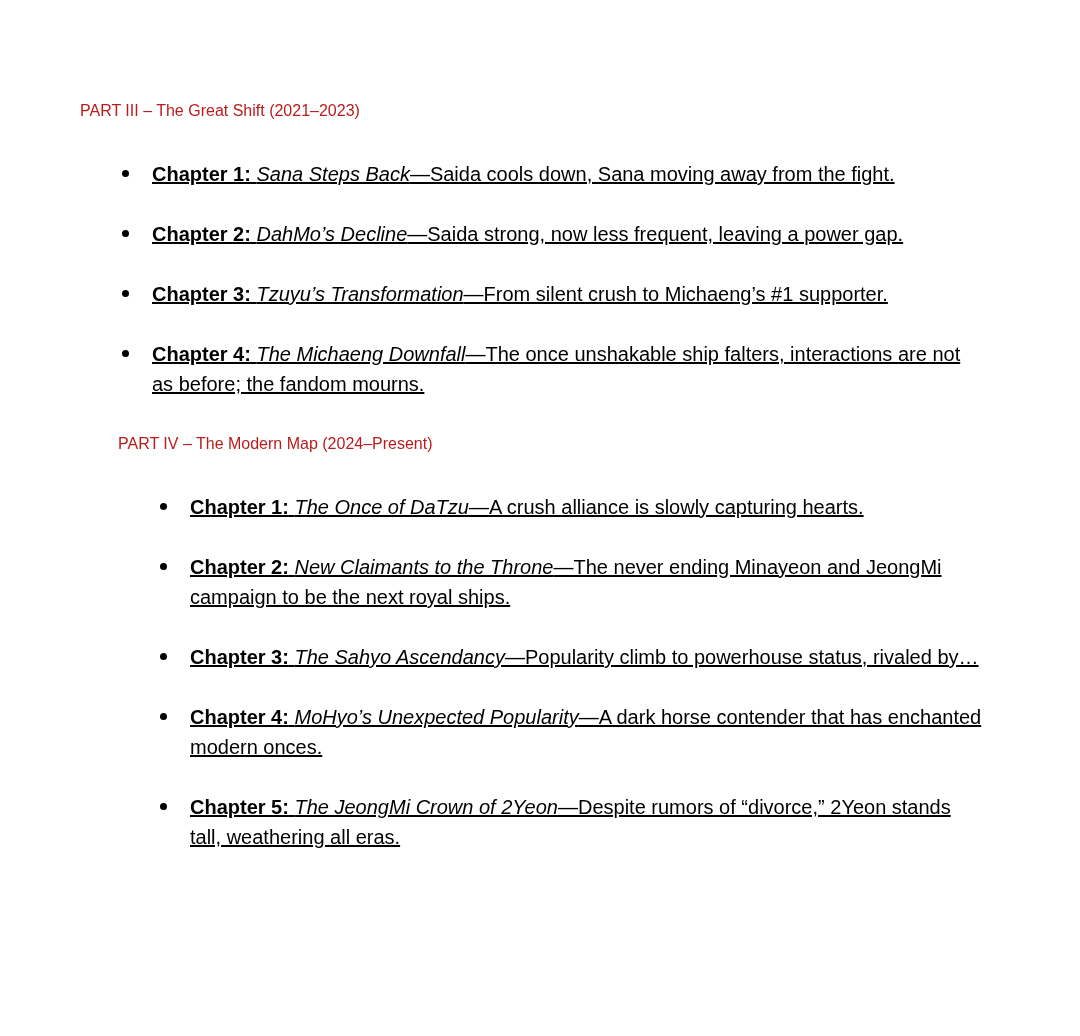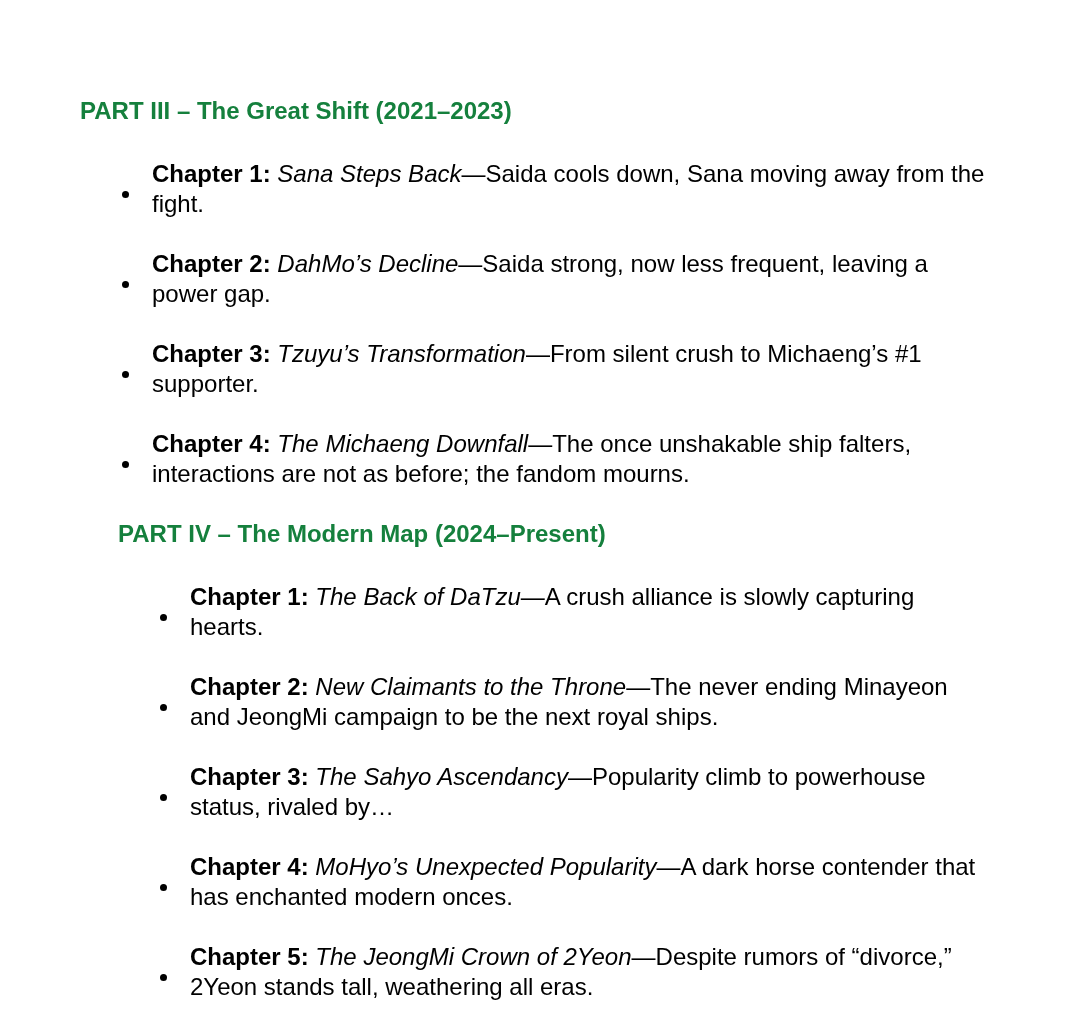--- a/index.html
+++ b/index.html
@@ -9,41 +9,42 @@
     height: 1036px;
     background: #ffffff;
     color: #000000;
     font-family: "Liberation Sans", sans-serif;
     overflow: hidden;
   }
   .page {
     padding: 96px 95px 40px 80px;
   }
   .section-heading {
-    font-size: 24px;
+    font-size: 16px;
     line-height: 30px;
-    font-weight: 700;
+    font-weight: 400;
     margin: 0 0 33px 0;
-    color: #15803d;
+    color: #b91c1c;
   }
   .section-part-iv {
     margin-top: 25px;
     margin-left: 38px;
   }
   .chapter-list {
     list-style: none;
     margin: 0;
     padding: 0 0 0 42px;
   }
   .chapter-item {
     display: flex;
-    align-items: center;
+    align-items: flex-start;
     margin: 0 0 30px 0;
-    font-size: 24px;
+    font-size: 20px;
     line-height: 30px;
+    text-decoration: underline;
   }
   .bullet {
     width: 7px;
     height: 7px;
     border-radius: 50%;
     background: #000000;
     margin: 11px 23px 0 0;
     flex-shrink: 0;
   }
   .chapter-text {
@@ -85,21 +86,21 @@
         <span class="chapter-text"><b class="chapter-label">Chapter 4:</b> <i class="chapter-title">The Michaeng Downfall</i><span class="chapter-description">—The once unshakable ship falters, interactions are not as before; the fandom mourns.</span></span>
       </li>
     </ul>
   </section>
 
   <section class="section-part-iv">
     <h1 class="section-heading">PART IV – The Modern Map (2024–Present)</h1>
     <ul class="chapter-list">
       <li class="chapter-item">
         <span class="bullet"></span>
-        <span class="chapter-text"><b class="chapter-label">Chapter 1:</b> <i class="chapter-title">The Back of DaTzu</i><span class="chapter-description">—A crush alliance is slowly capturing hearts.</span></span>
+        <span class="chapter-text"><b class="chapter-label">Chapter 1:</b> <i class="chapter-title">The Once of DaTzu</i><span class="chapter-description">—A crush alliance is slowly capturing hearts.</span></span>
       </li>
       <li class="chapter-item">
         <span class="bullet"></span>
         <span class="chapter-text"><b class="chapter-label">Chapter 2:</b> <i class="chapter-title">New Claimants to the Throne</i><span class="chapter-description">—The never ending Minayeon and JeongMi campaign to be the next royal ships.</span></span>
       </li>
       <li class="chapter-item">
         <span class="bullet"></span>
         <span class="chapter-text"><b class="chapter-label">Chapter 3:</b> <i class="chapter-title">The Sahyo Ascendancy</i><span class="chapter-description">—Popularity climb to powerhouse status, rivaled by…</span></span>
       </li>
       <li class="chapter-item">

